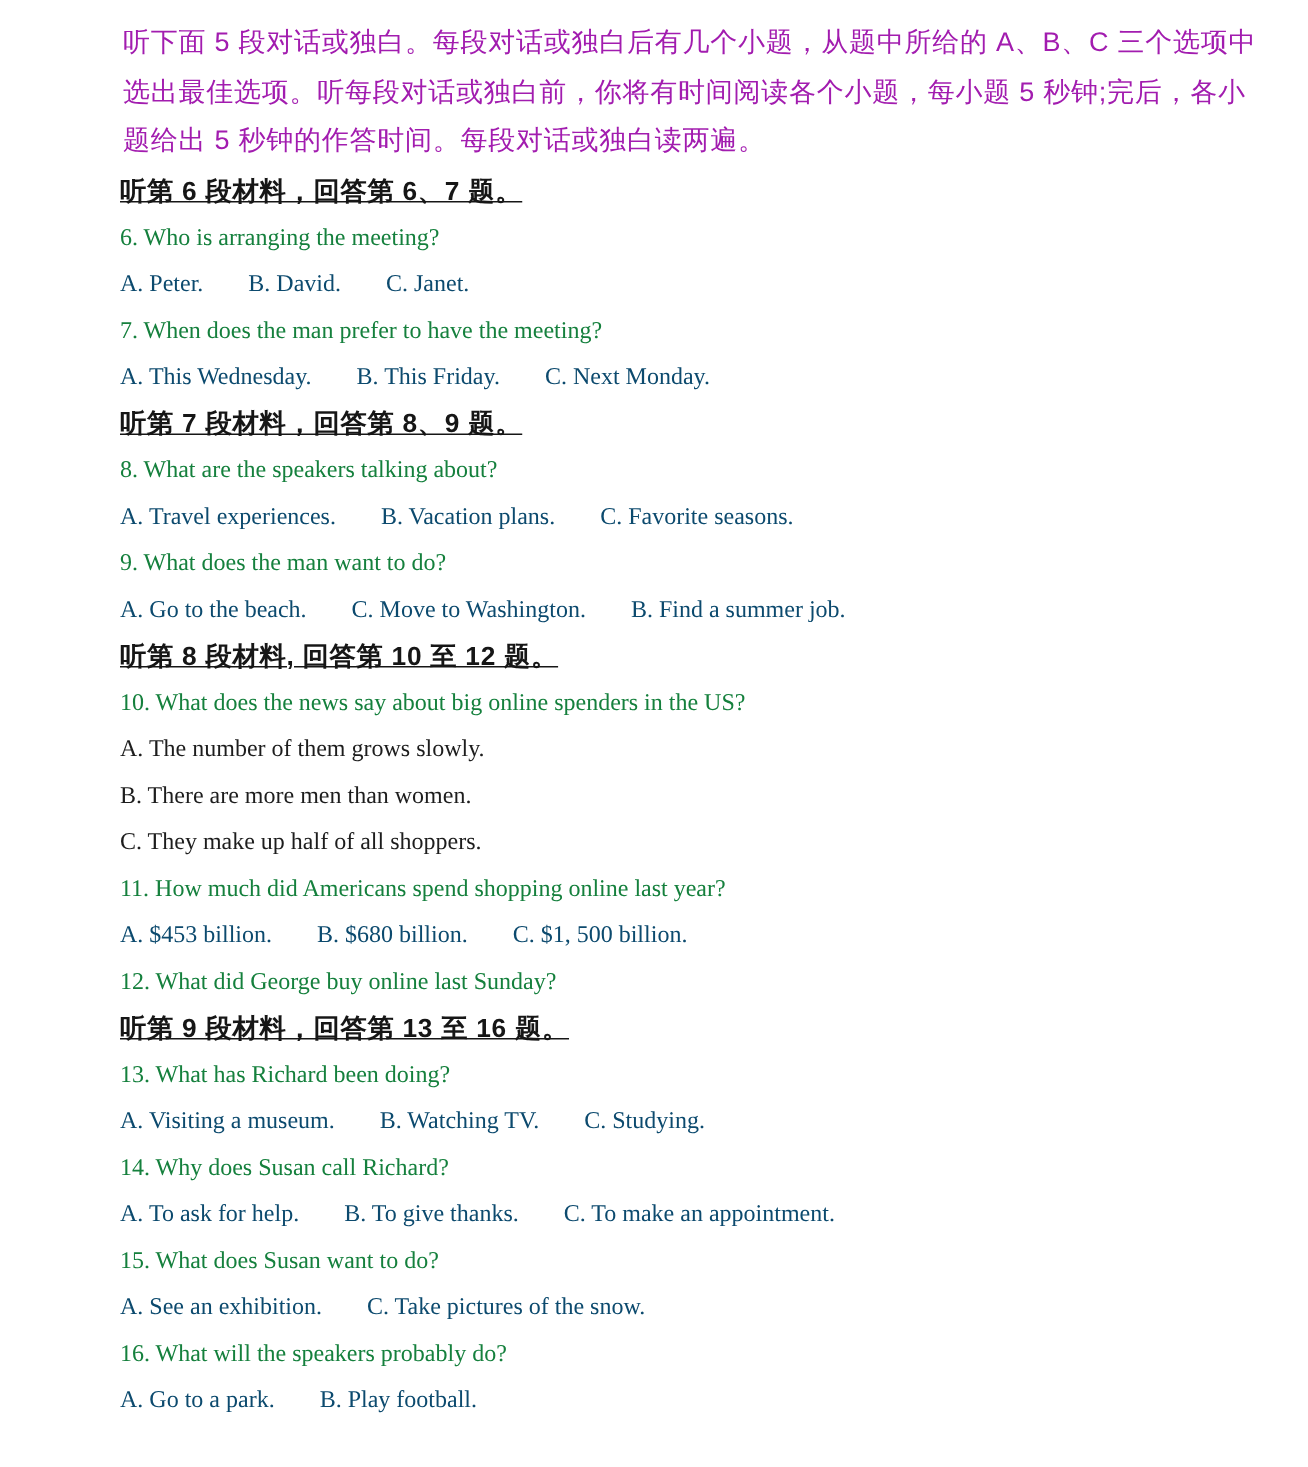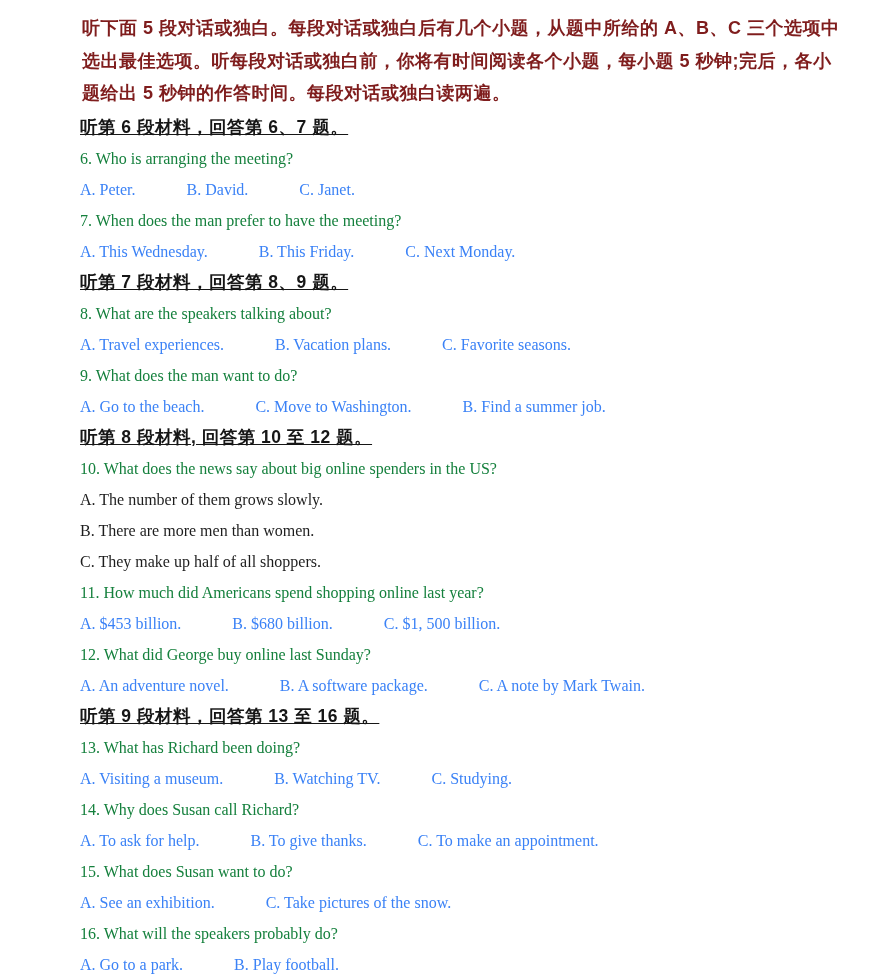--- a/index.html
+++ b/index.html
@@ -15,24 +15,24 @@
     background: #ffffff;
     color: #1a1a1a;
     padding: 12px 42px 0 80px;
     font-family: "Liberation Serif", serif;
     overflow: hidden;
   }
   
   .intro {
     margin: 0 0 2px 2px;
     font-family: "Liberation Sans", sans-serif;
-    font-weight: 700;
+    font-weight: 400;
     font-size: 18px;
     letter-spacing: 0.5px;
-    color: #7f1d1d;
+    color: #a21caf;
   }
   .intro-line {
     display: block;
     line-height: 32.5px;
     white-space: nowrap;
   }
   
   .sec-heading {
     display: block;
     margin: 0;
@@ -50,24 +50,24 @@
     margin: 0;
     font-size: 16px;
     line-height: 31px;
     white-space: nowrap;
     color: #15803d;
   }
   
   .opts-inline {
     display: flex;
     flex-direction: row;
-    gap: 51px;
+    gap: 30px;
     font-size: 16px;
     line-height: 31px;
-    color: #3b82f6;
+    color: #0c4a6e;
     align-items: flex-end;
   }
   .opts-inline span { white-space: nowrap; }
   
   .opt-block {
     display: block;
     font-size: 16px;
     line-height: 31px;
     white-space: nowrap;
     color: #1d1d1d;
@@ -124,25 +124,20 @@
   <span class="opt-block">C. They make up half of all shoppers.</span>
 
   <p class="q-line">11. How much did Americans spend shopping online last year?</p>
   <div class="opts-inline">
     <span>A. $453 billion.</span>
     <span>B. $680 billion.</span>
     <span>C. $1, 500 billion.</span>
   </div>
 
   <p class="q-line">12. What did George buy online last Sunday?</p>
-  <div class="opts-inline">
-    <span>A. An adventure novel.</span>
-    <span>B. A software package.</span>
-    <span>C. A note by Mark Twain.</span>
-  </div>
 
   <span class="sec-heading">听第 9 段材料，回答第 13 至 16 题。</span>
 
   <p class="q-line">13. What has Richard been doing?</p>
   <div class="opts-inline">
     <span>A. Visiting a museum.</span>
     <span>B. Watching TV.</span>
     <span>C. Studying.</span>
   </div>
 

